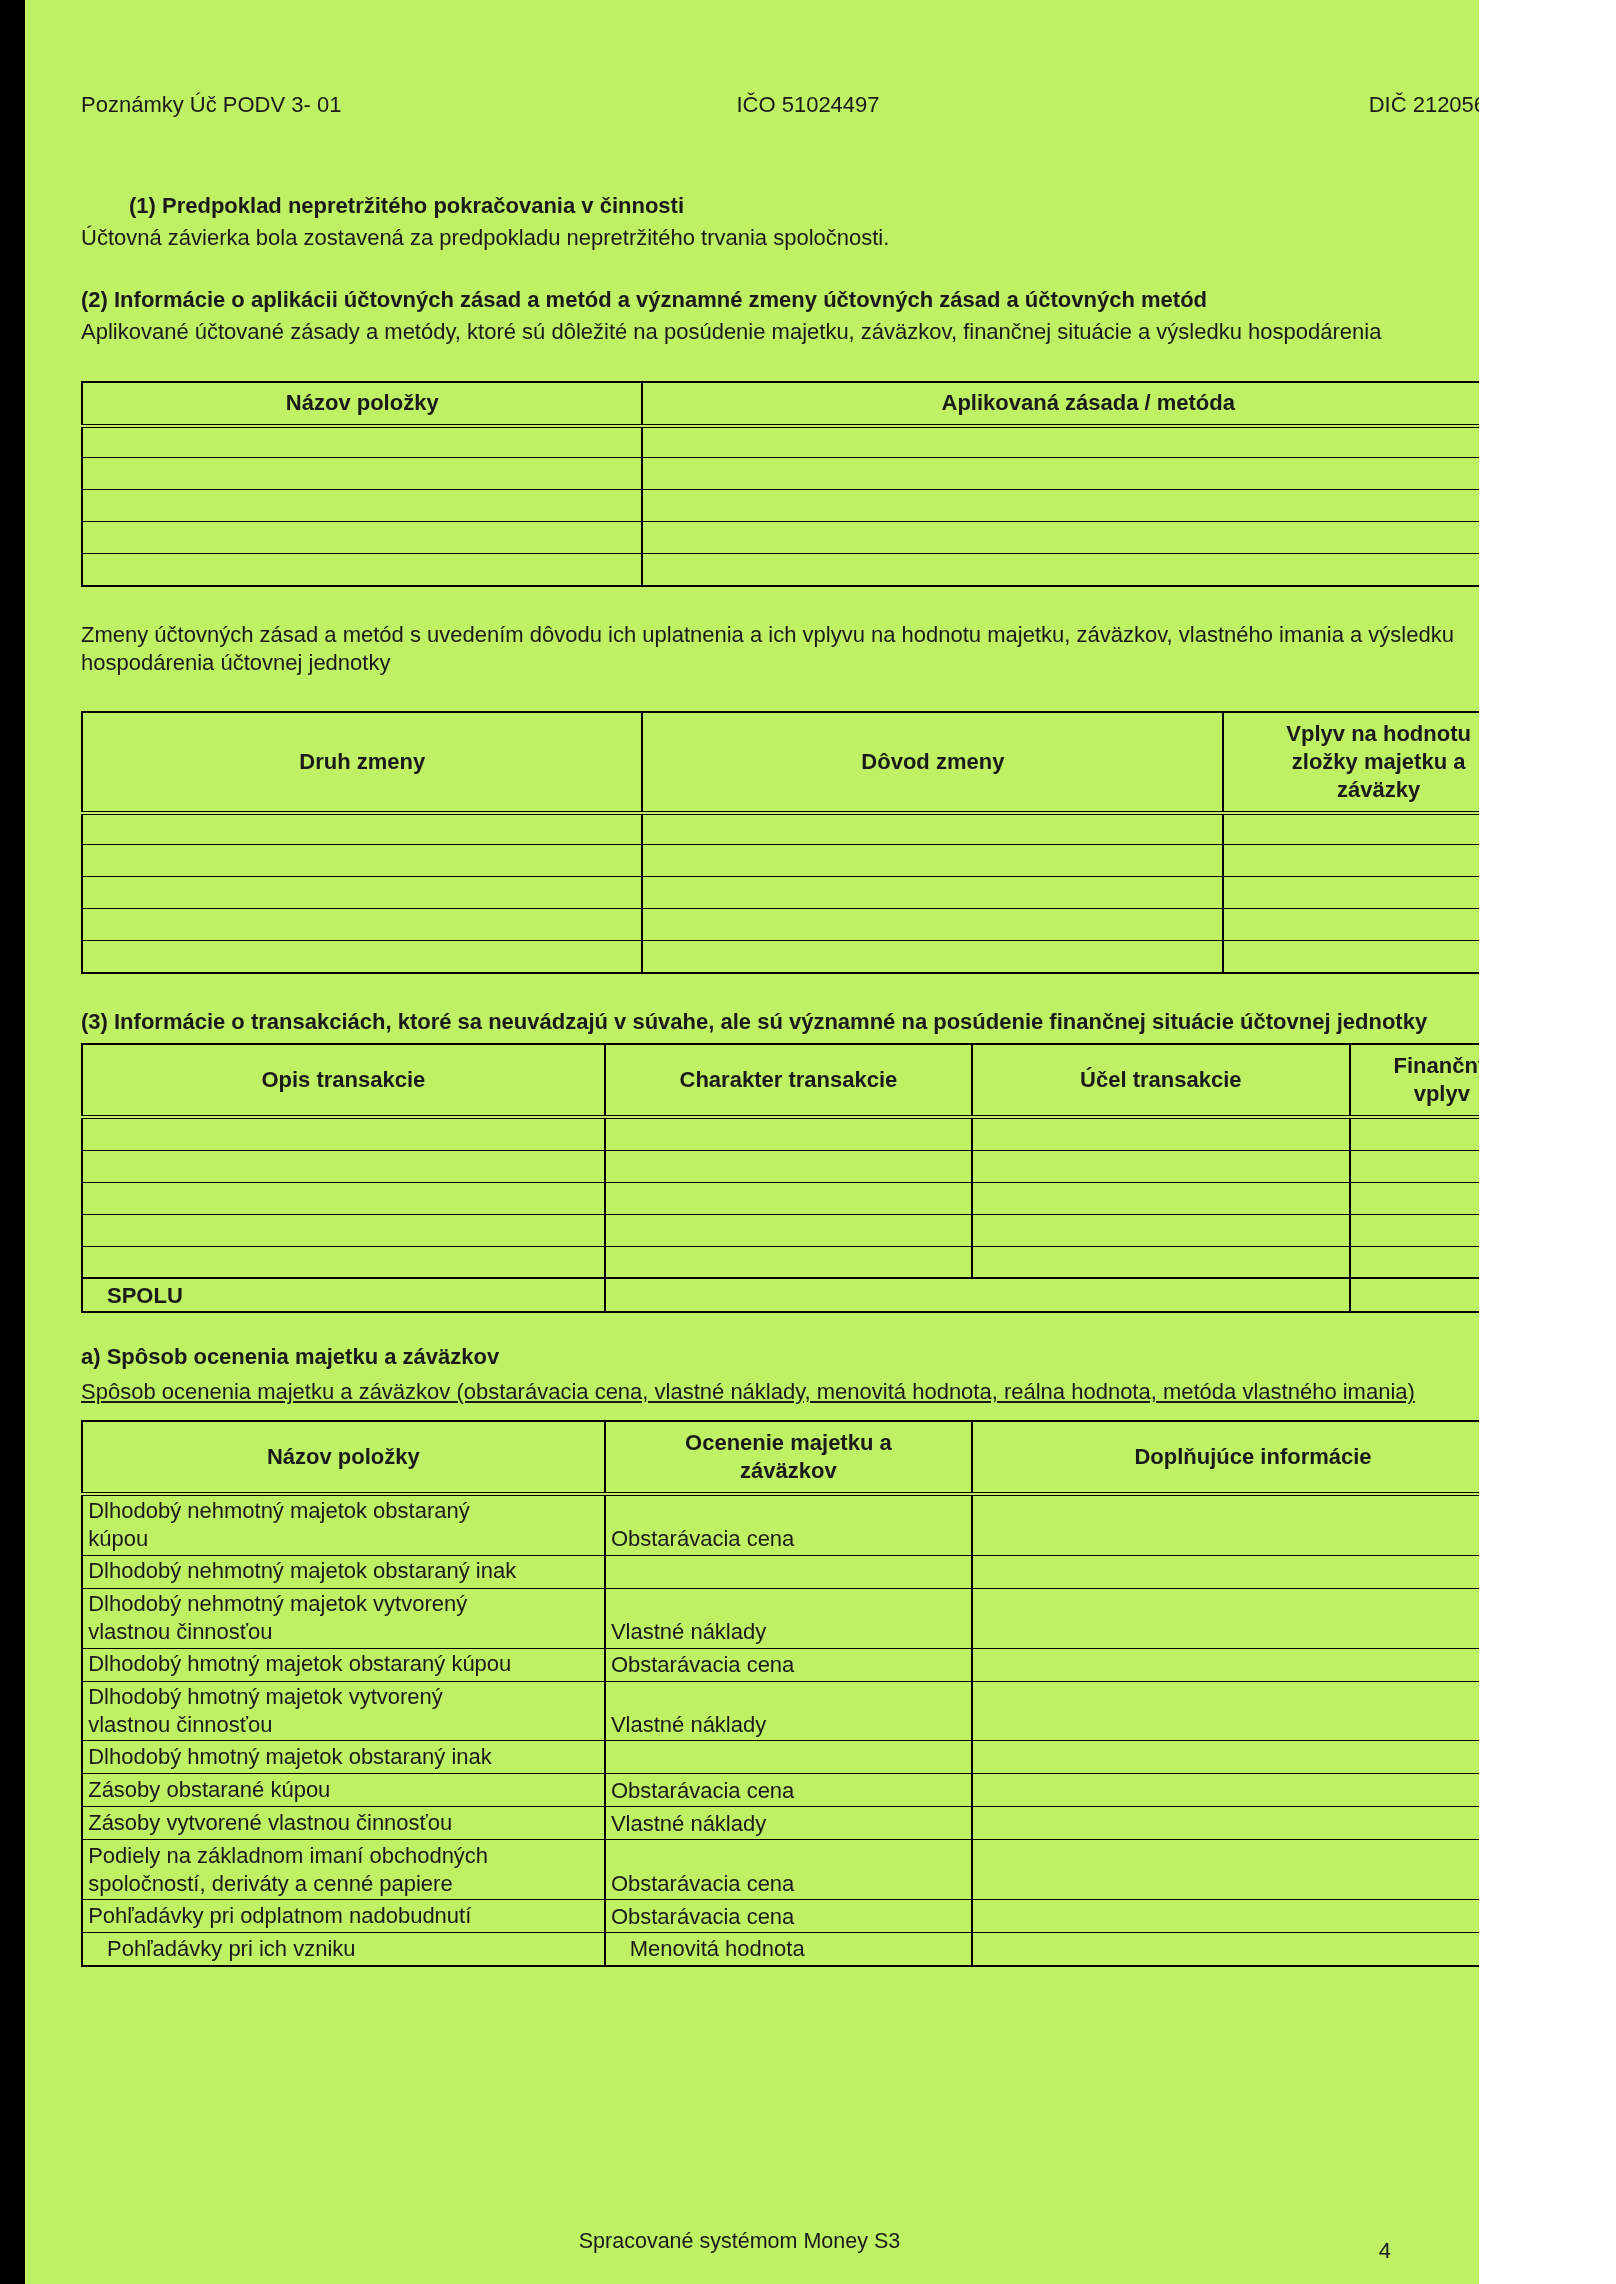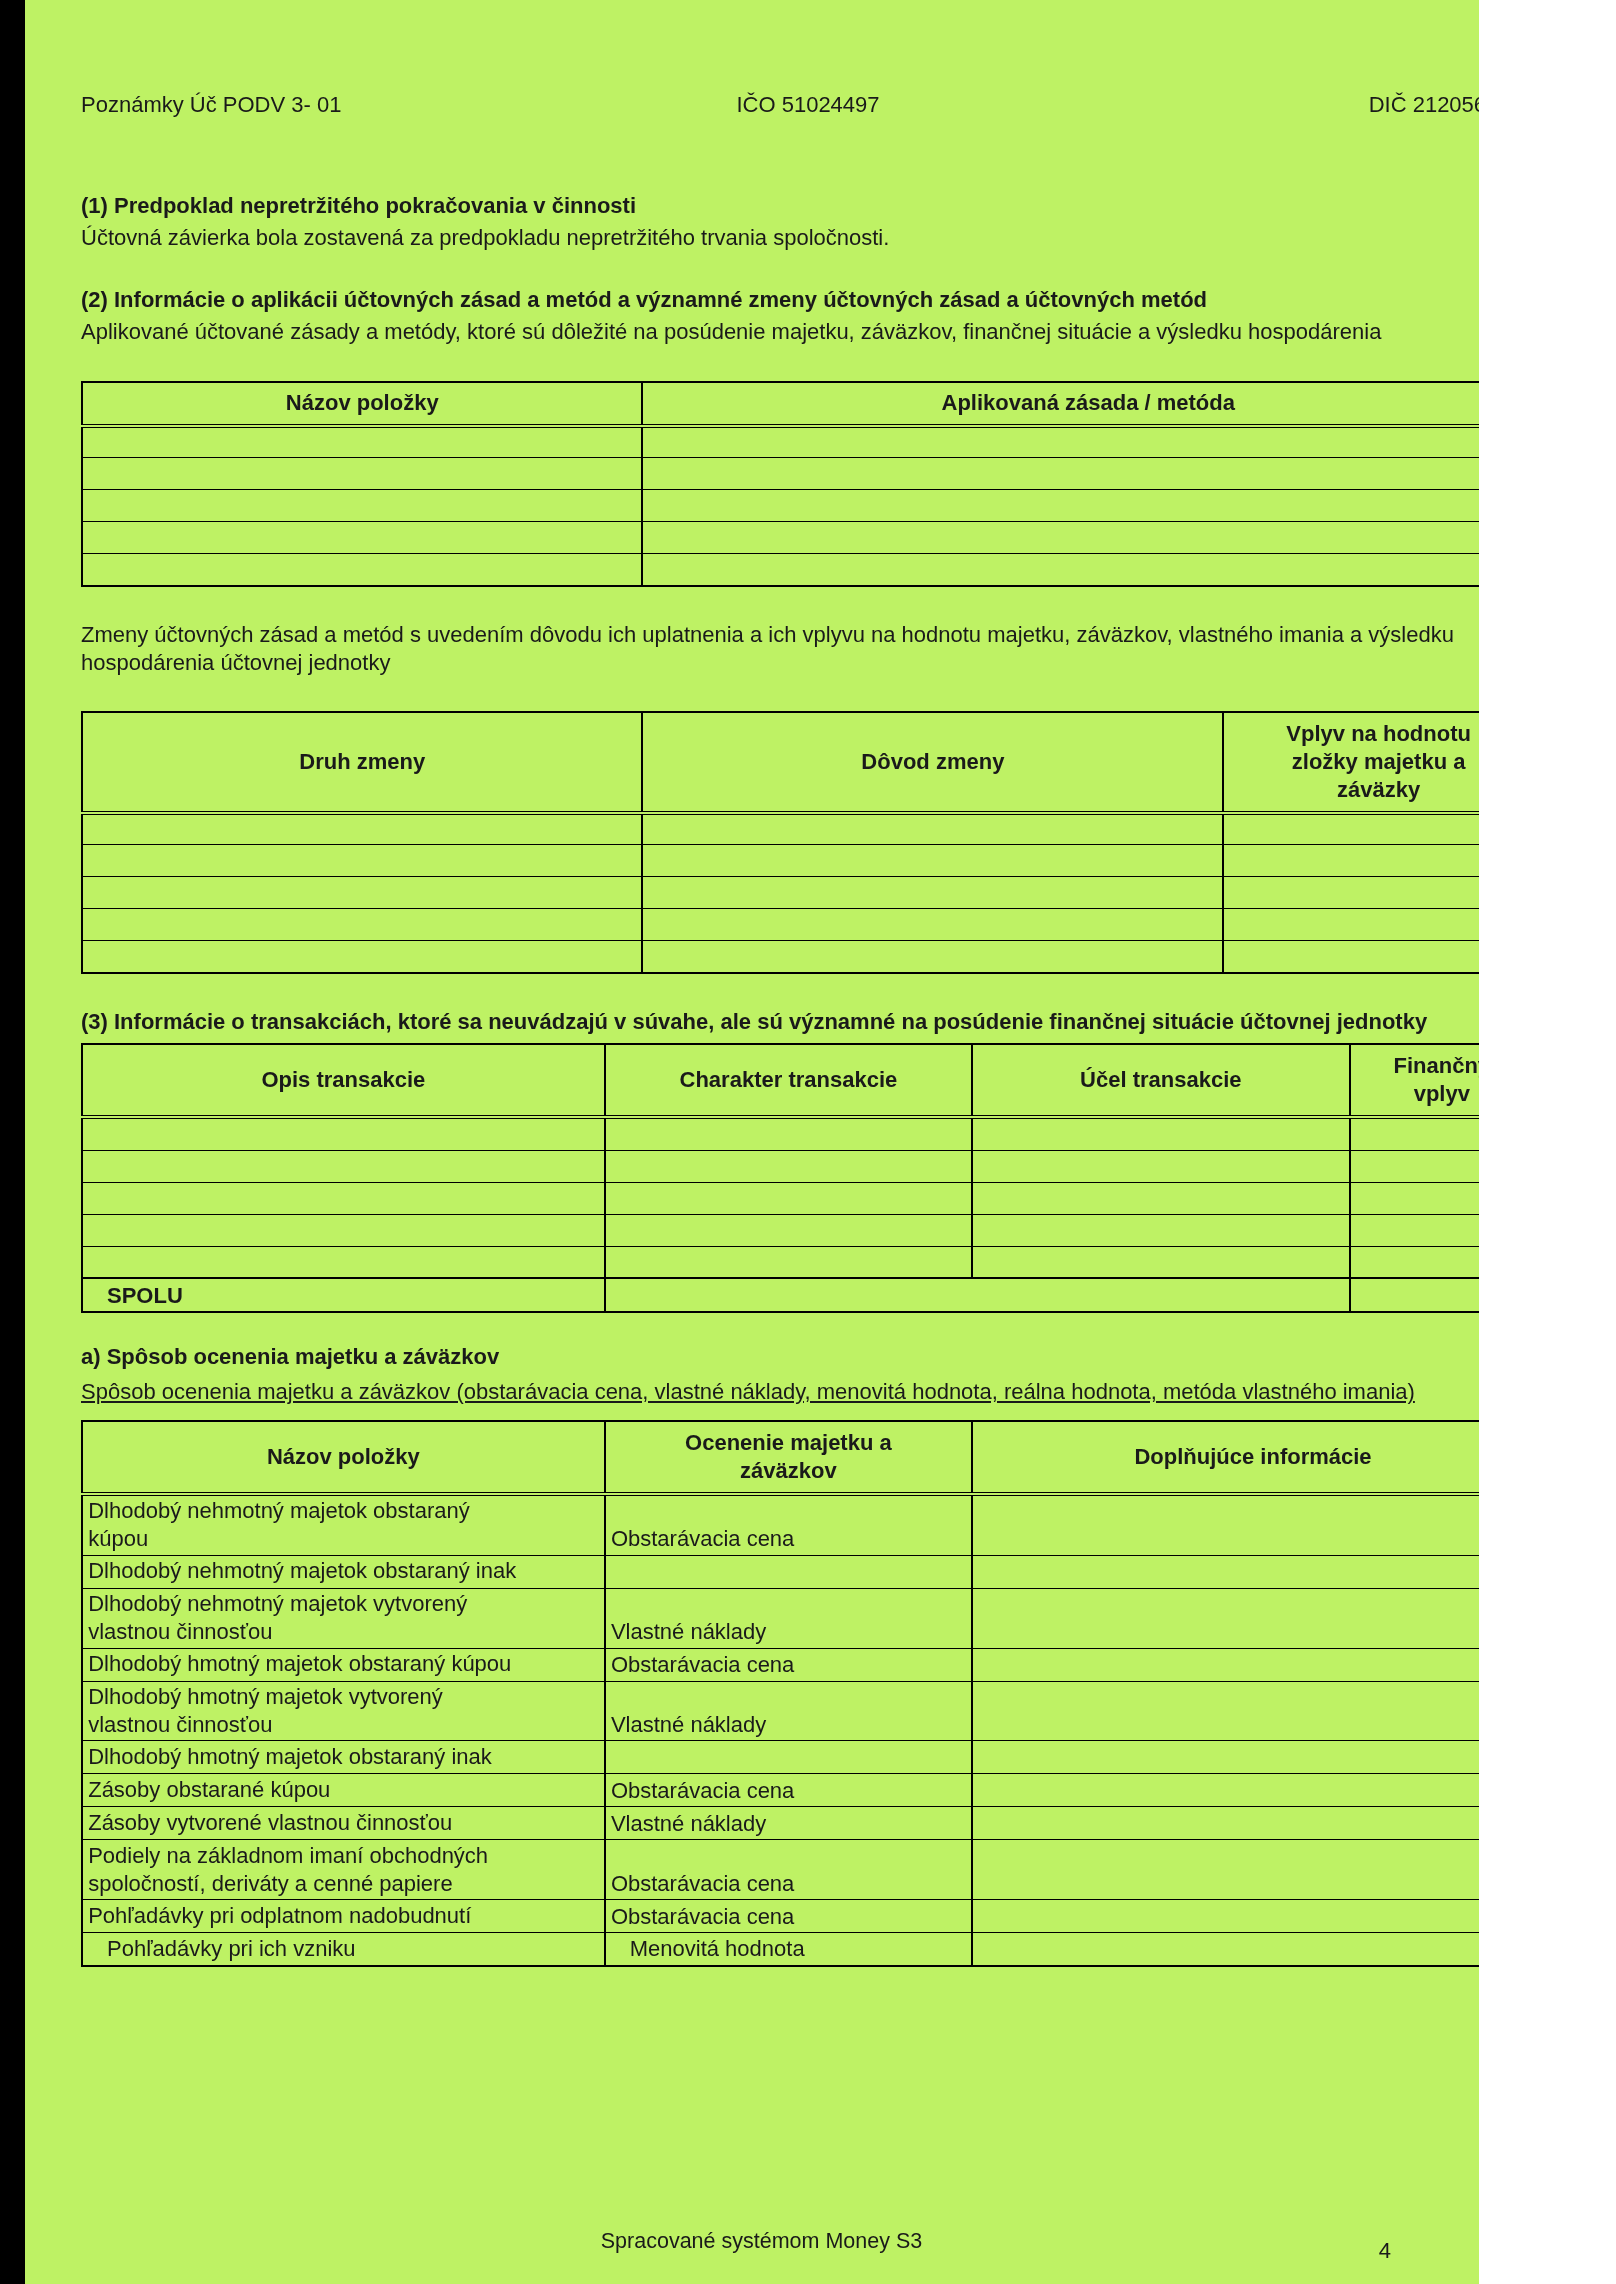--- a/index.html
+++ b/index.html
@@ -24,21 +24,21 @@
   .doc-header {
     display:flex; justify-content:space-between; align-items:baseline;
     padding-top:91px;
     font-size:22px;
   }
   .doc-header .h-left   { flex:1; text-align:left; }
   .doc-header .h-center { flex:1; text-align:center; }
   .doc-header .h-right  { flex:1; text-align:right; }
 
   .sec-title { font-weight:bold; margin-top:34px; }
-  .sec-title.first { margin-top:73px; }
+  .sec-title.first { margin-top:73px;margin-left:48px; }
   .para { margin-top:3.9px; }
   .para.gap { margin-top:34px; }
   .underlined { text-decoration:underline; }
   .sub-title { font-weight:bold; margin-top:30px; }
   .note-under { margin-top:6.5px; }
 
   table.tbl {
     width:100%;
     border-collapse:collapse;
     table-layout:fixed;
@@ -66,21 +66,21 @@
   tr.total-row td {
     border-top:2px solid #000;
     font-weight:bold;
     height:34px;
   }
   table.tbl4 td.col1 { white-space:pre-line; vertical-align:top; }
   table.tbl4 td { height:33px; }
 
   .doc-footer {
     position:absolute; top:2228px; left:0; width:100%;
-    text-align:center; font-size:21.5px;margin-left:22px;
+    text-align:center; font-size:21.5px;
   }
   .page-number {
     position:absolute; top:2237px; right:88px; font-size:22px;
   }
 </style>
 </head>
 <body>
 
 <div class="page">
   <div class="scan-bar"></div>

